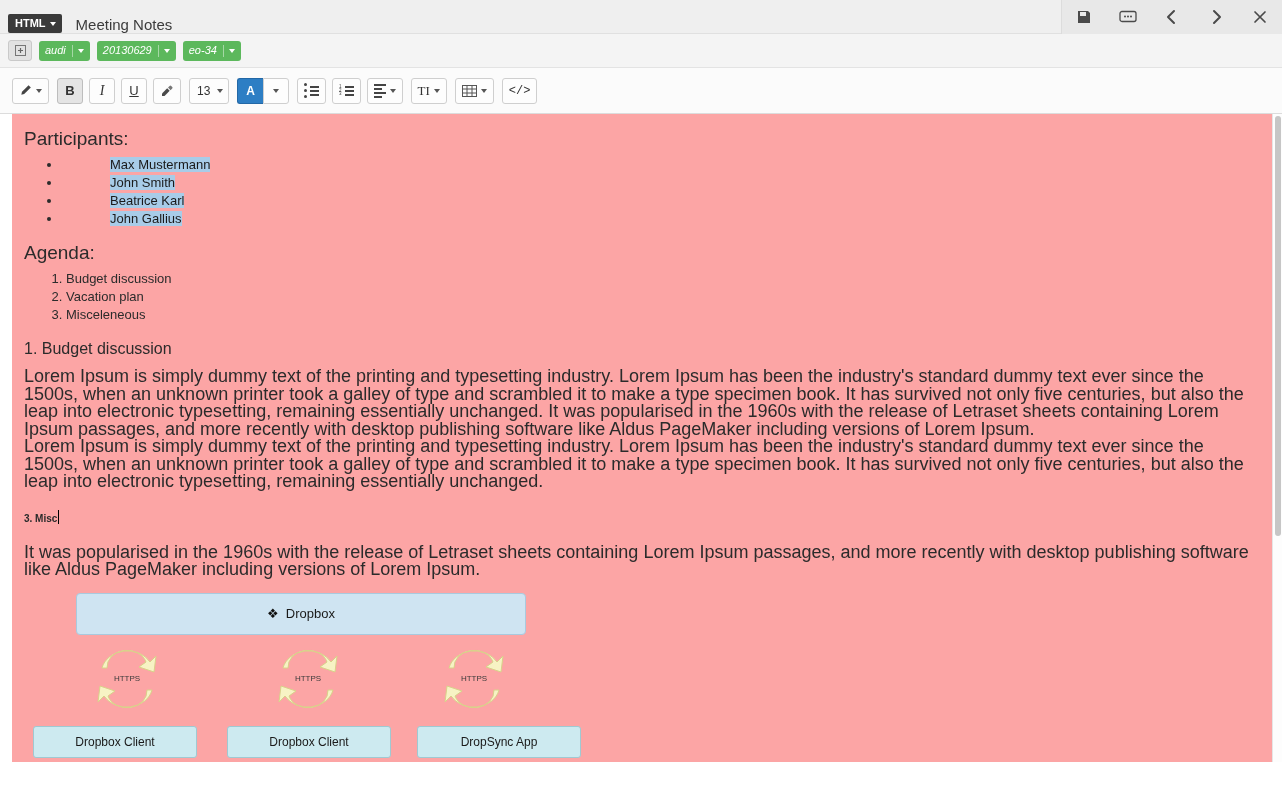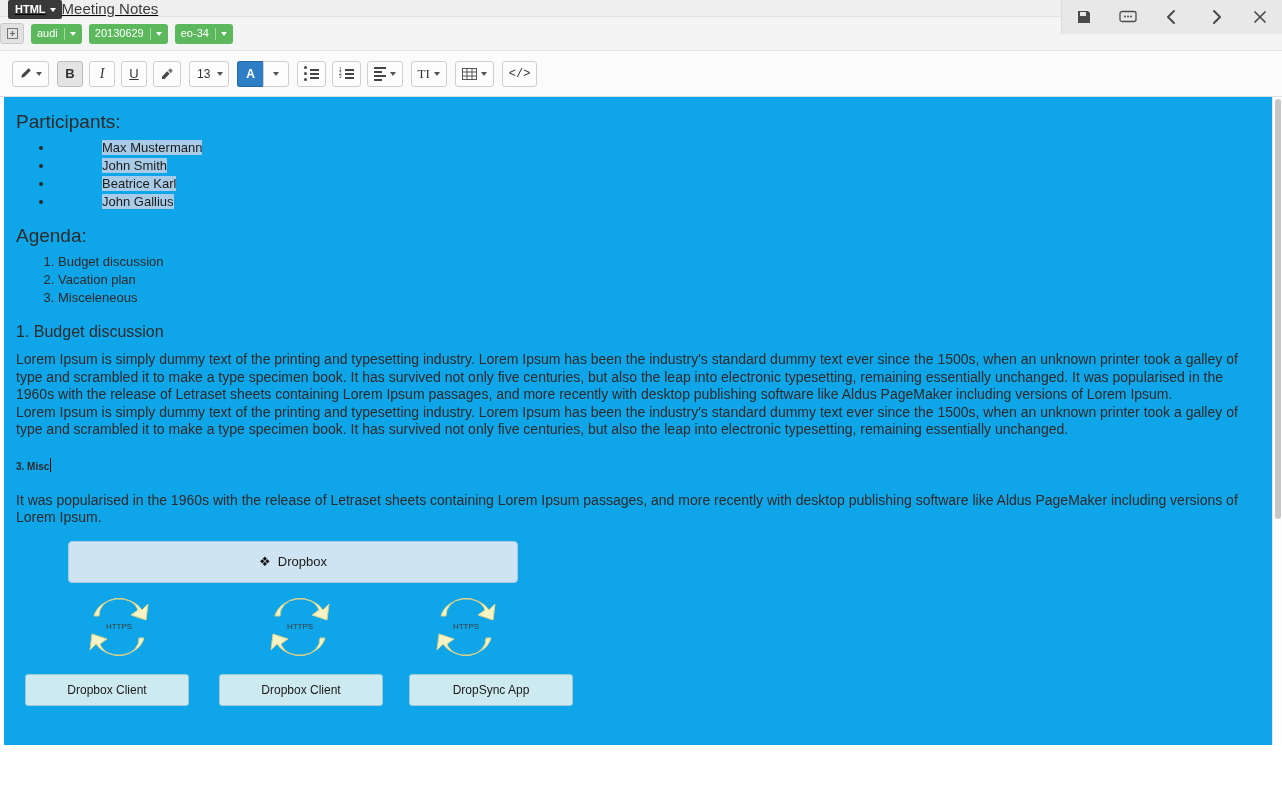--- a/index.html
+++ b/index.html
@@ -6,27 +6,26 @@
   html, body {
     margin: 0; padding: 0;
     width: 1282px; height: 797px;
     font-family: "Liberation Sans", sans-serif;
     background: #ffffff;
     overflow: hidden;
   }
 
   
   .titlebar {
-    height: 17px;
+    height: 34px;
     background: #efefef;
     border-bottom: 1px solid #e0e0e0;
     display: flex;
-    align-items: flex-start;
+    align-items: flex-end;
     position: relative;
-    text-decoration: underline;
   }
   .format-badge {
     margin-left: 8px;
     background: #3a3a3a;
     color: #ffffff;
     font-size: 11px;
     font-weight: bold;
     padding: 4px 6px 4px 7px;
     border-radius: 2px;
     display: flex;
@@ -36,20 +35,21 @@
     cursor: pointer;
   }
   .caret-down {
     width: 0; height: 0;
     border-left: 3.5px solid transparent;
     border-right: 3.5px solid transparent;
     border-top: 4px solid currentColor;
     display: inline-block;
   }
   .doc-title {
+    margin-left: 14px;
     font-size: 15px;
     color: #3b3b3b;
   }
   .win-actions {
     position: absolute;
     right: 0; top: 0;
     height: 34px;
     display: flex;
     align-items: center;
     background: #e8e8e8;
@@ -63,22 +63,23 @@
   }
   .win-btn svg { display: block; }
 
   
   .tagbar {
     height: 34px;
     background: #f4f4f4;
     border-bottom: 1px solid #e3e3e3;
     display: flex;
     align-items: center;
-    padding-left: 0;
+    padding-left: 8px;
     gap: 7px;
+    font-style: italic;
   }
   .tag-add {
     width: 24px; height: 21px;
     background: #e2e2e2;
     border: 1px solid #c9c9c9;
     border-radius: 3px;
     display: flex; align-items: center; justify-content: center;
     color: #666;
     font-size: 12px;
     cursor: pointer;
@@ -150,26 +151,26 @@
   .ul-icon .marks b { width: 3px; height: 3px; background: #444; border-radius: 50%; display:block; }
   .ol-icon .nums { display: flex; flex-direction: column; font-size: 4.5px; line-height: 3.4px; color: #444; }
 
   
   .editor-wrap {
     position: relative;
     height: 797px;
   }
   .editor {
     position: absolute;
-    left: 4px; right: 0;
+    left: 12px; right: 0;
     top: 0;
     height: 648px;
     overflow: hidden;
     padding: 14px 30px 0 12px;
-    background: #0ea5e9;
+    background: #fca5a5;
     color: #2b2b2b;
     border-right: 1px solid #d8d8d8;
   }
   .scrollbar-track {
     position: absolute;
     right: 0; top: 0;
     width: 10px;
     height: 648px;
     background: #fdfdfd;
     border-left: 1px solid #e6e6e6;
@@ -179,21 +180,21 @@
     top: 2px; left: 2px;
     width: 6px;
     height: 420px;
     background: #c6c6c6;
     border-radius: 3px;
   }
 
   h2.sec { font-size: 19px; font-weight: normal; margin: 0 0 6px 0; color: #2b2b2b; }
   h3.sec { font-size: 16px; font-weight: normal; margin: 16px 0 10px 0; color: #2b2b2b; }
   .body-text {
-    font-size: 14px;
+    font-size: 18px;
     line-height: 17.5px;
     margin: 0 0 0 0;
     color: #2b2b2b;
     text-align: left;
   }
   ul.participants {
     margin: 0 0 14px 0;
     padding-left: 38px;
     list-style: disc;
   }

